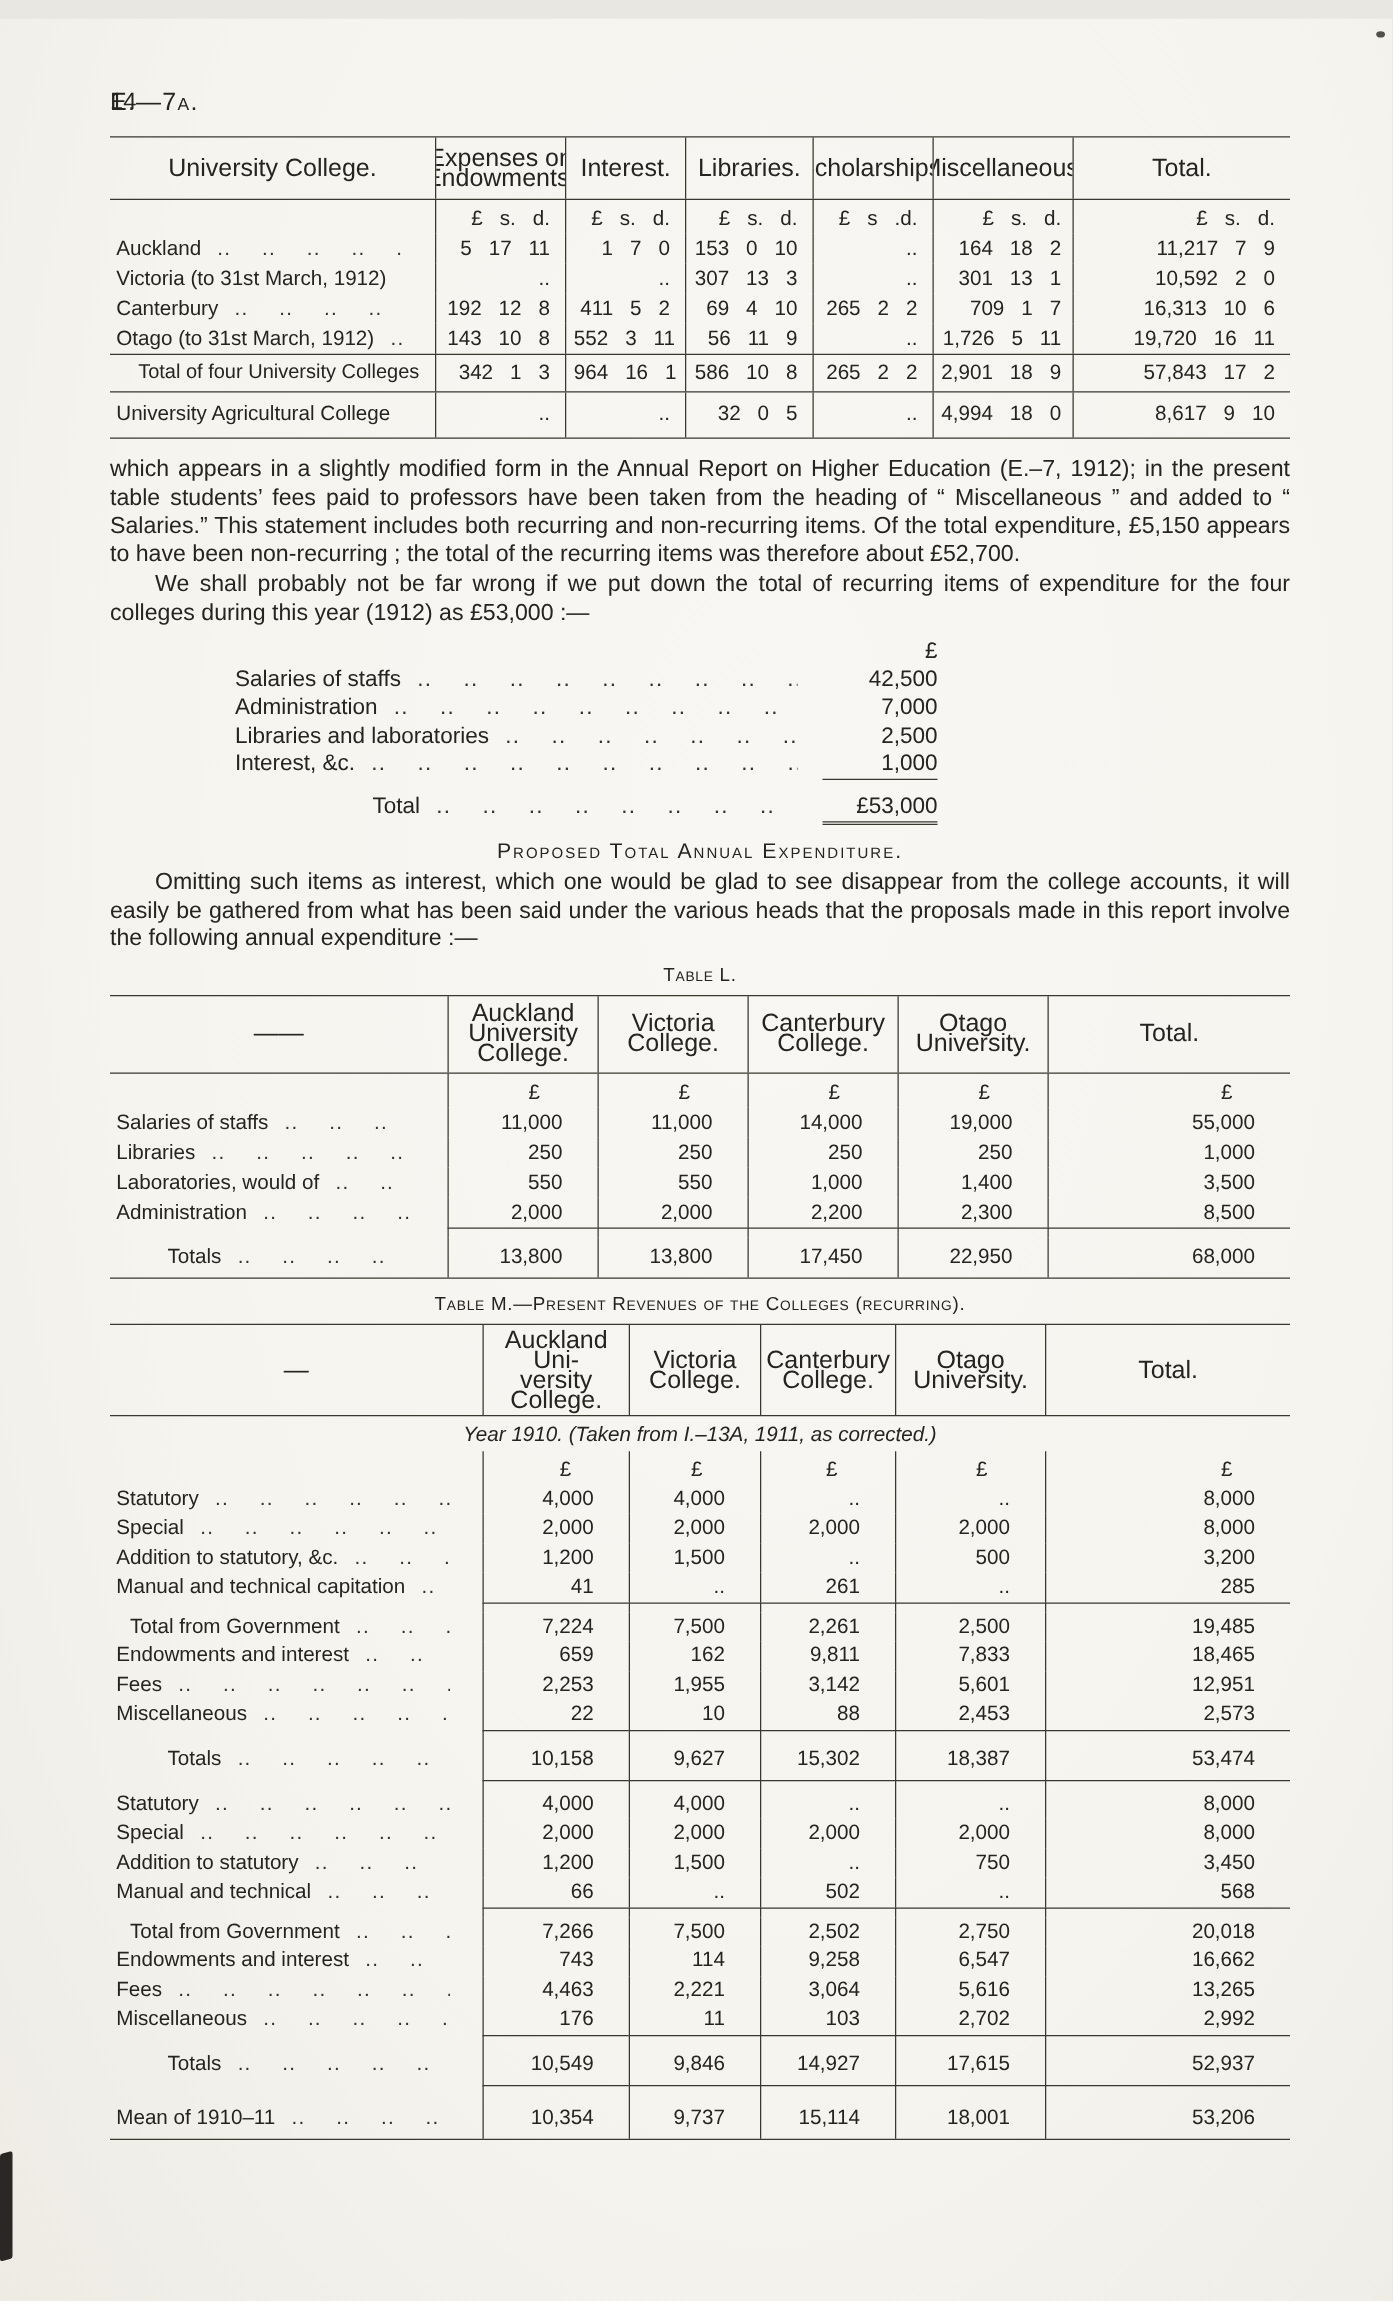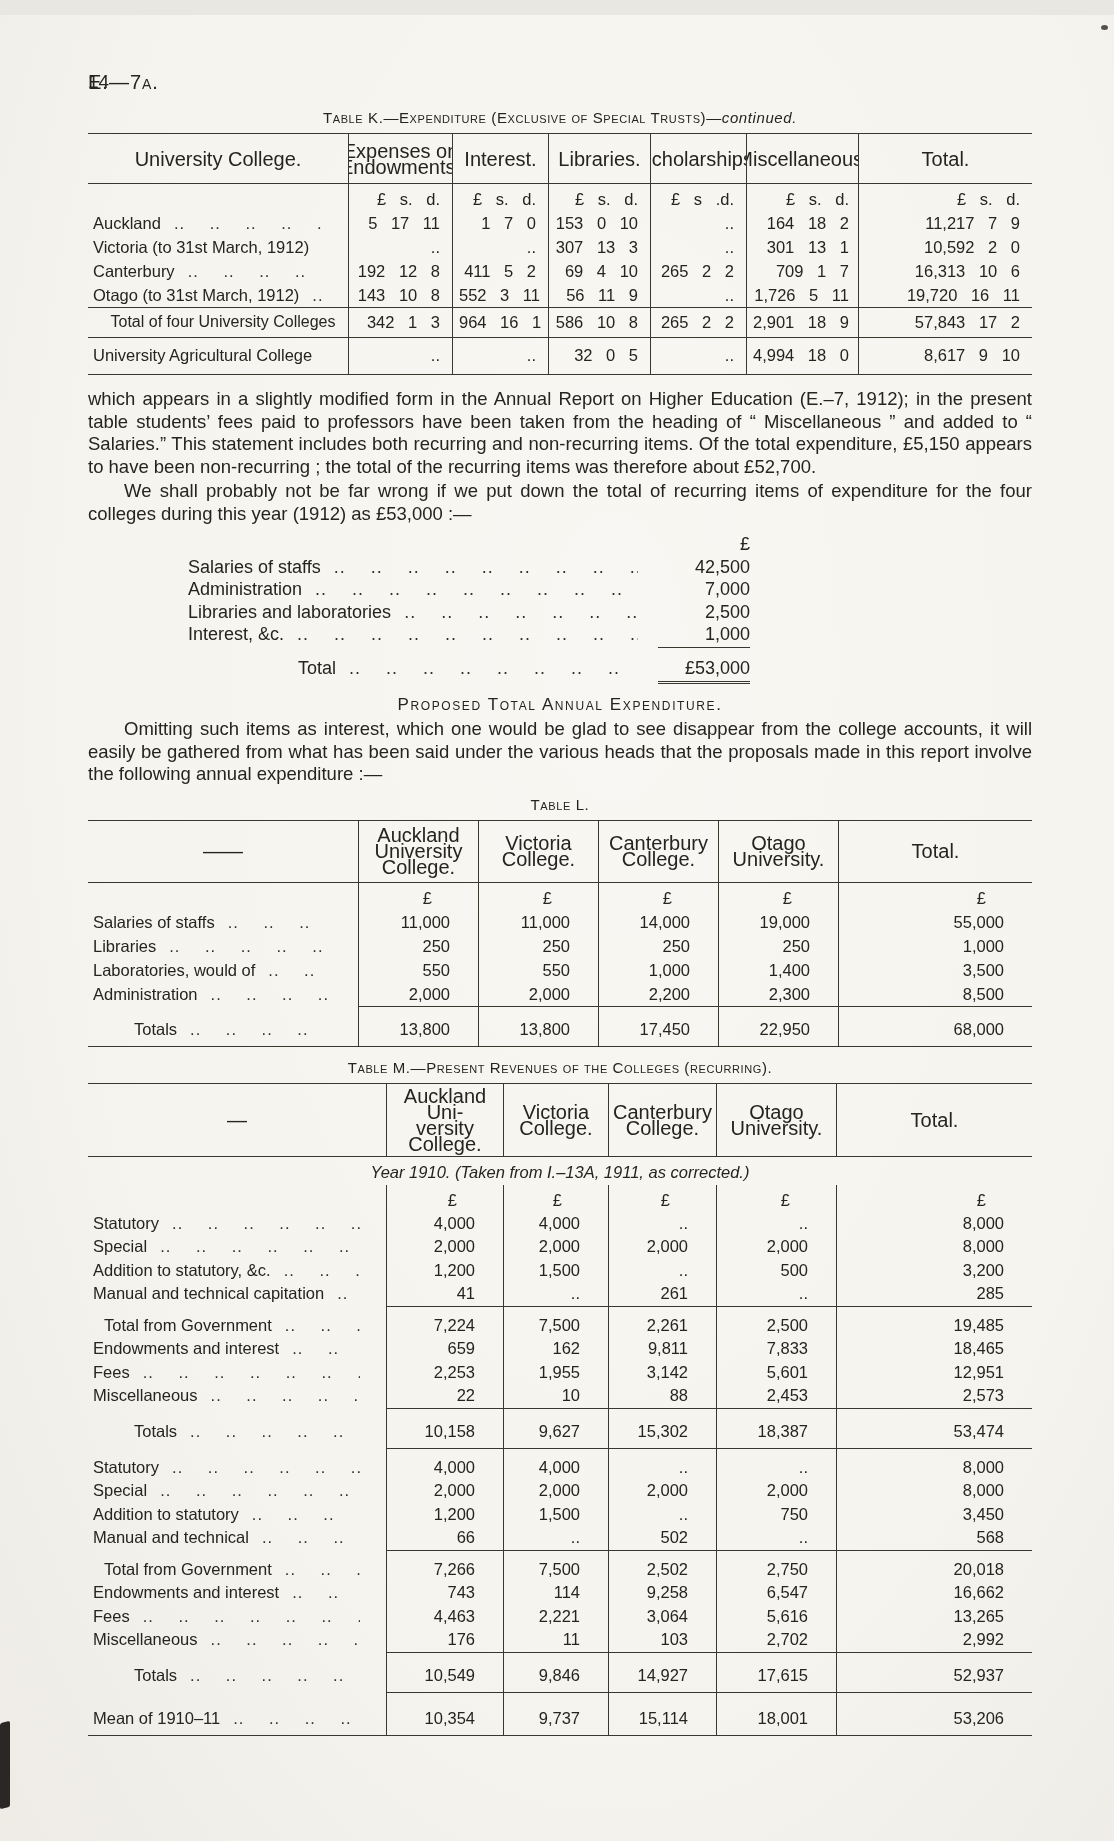--- a/index.html
+++ b/index.html
@@ -100,21 +100,20 @@
   <div class="smudge-bl"></div>
   <div class="tick-tr"></div>
 
   <div class="content">
 
     <div class="running-head">
       <span class="doc-ref">E.—7a.</span>
       <span class="page-num">14</span>
     </div>
 
-    <div class="tcaption smallcaps"><span>Table K.—Expenditure (Exclusive of Special Trusts)</span><span class="it">—continued.</span></div>
 
     <div class="dtable tk">
       <div class="trow thead">
         <div class="cell hcell ck0">University College.</div>
         <div class="cell hcell ck1">Expenses on
 Endowments.</div>
         <div class="cell hcell ck2">Interest.</div>
         <div class="cell hcell ck3">Libraries.</div>
         <div class="cell hcell ck4">Scholarships.</div>
         <div class="cell hcell ck5">Miscellaneous.</div>

